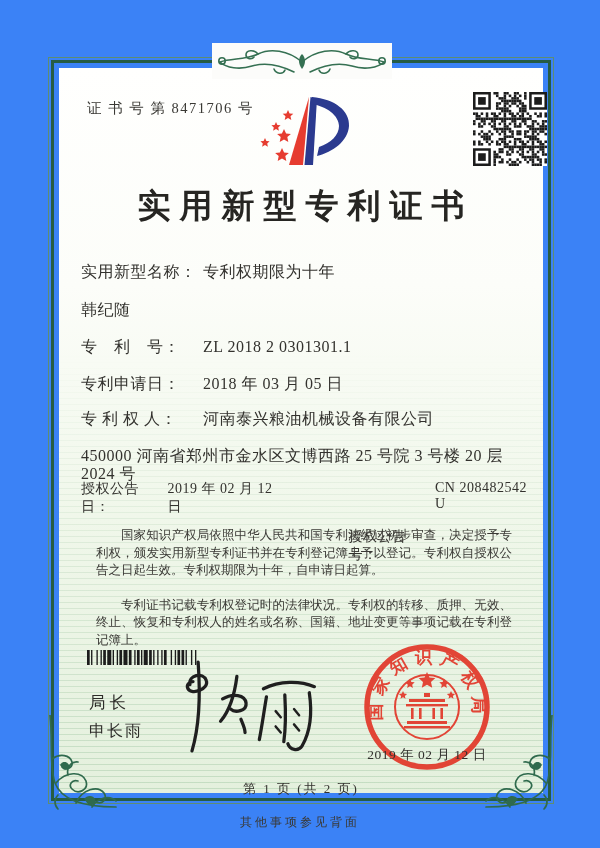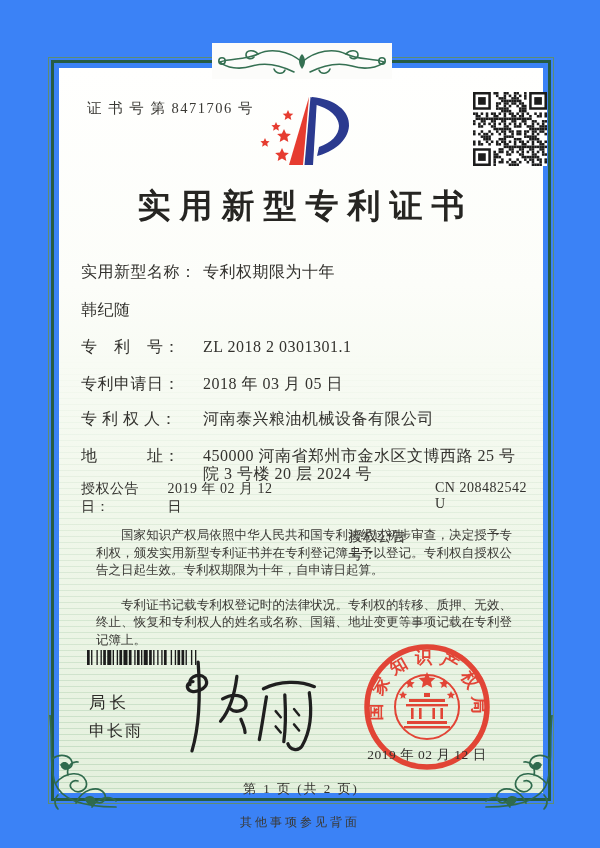--- a/index.html
+++ b/index.html
@@ -489,21 +489,20 @@
     </div>
     <div class="abs frow r4">
       <span class="flabel">专利申请日：</span>
       <span class="fvalue">2018 年 03 月 05 日</span>
     </div>
     <div class="abs frow r5">
       <span class="flabel">专 利 权 人：</span>
       <span class="fvalue">河南泰兴粮油机械设备有限公司</span>
     </div>
     <div class="abs frow r6">
-      <span class="flabel">地　　　址：</span>
       <span class="fvalue">450000 河南省郑州市金水区文博西路 25 号院 3 号楼 20 层 2024 号</span>
     </div>
 
     <div class="abs grant">
       <span>授权公告日：</span>
         <span>2019 年 02 月 12 日</span>
       <span class="pair2">授权公告号：</span>
         <span>CN 208482542 U</span>
     </div>
 

